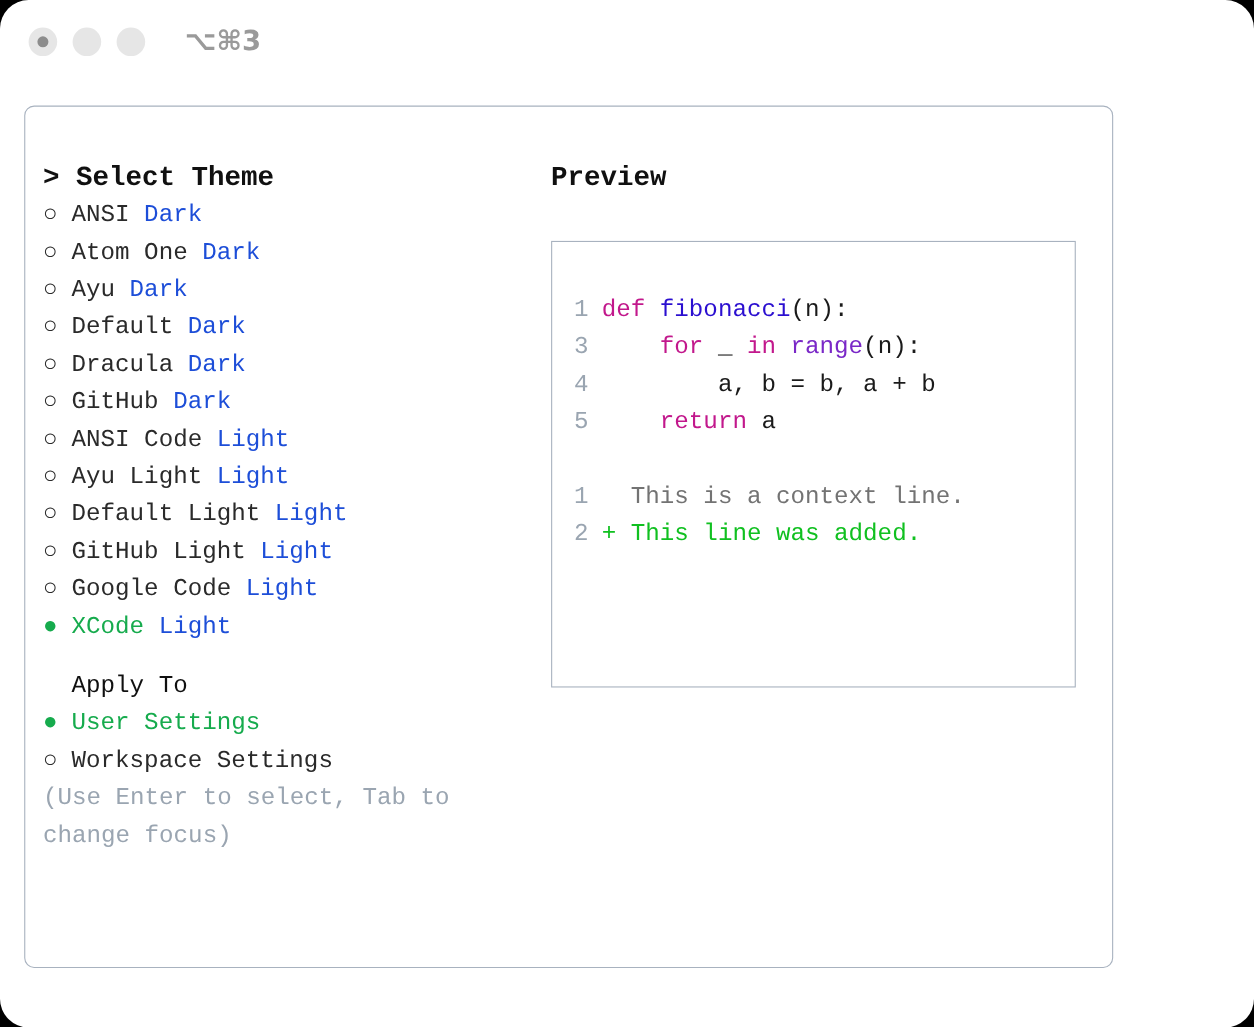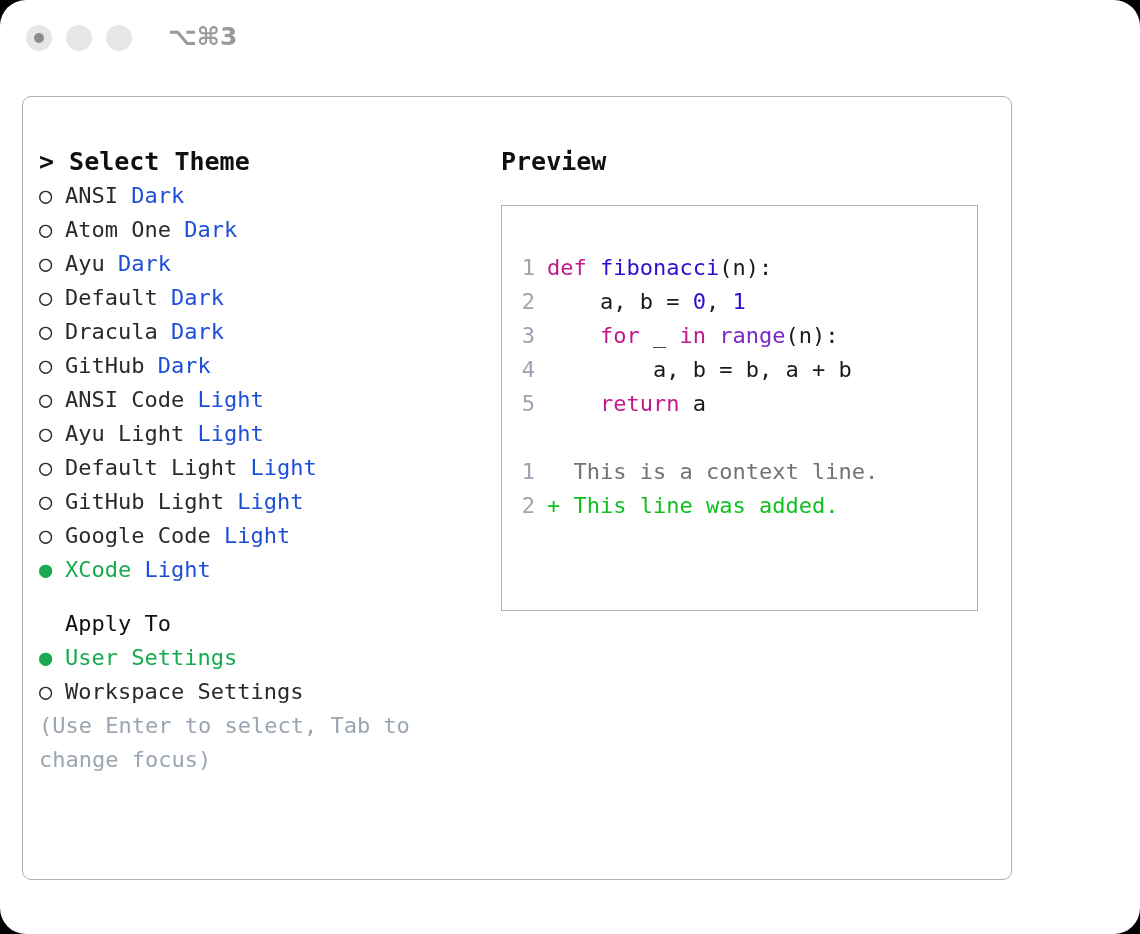--- a/index.html
+++ b/index.html
@@ -66,20 +66,21 @@
   #panel {
     position: absolute;
     left: 22px;
     top: 96px;
     width: 990px;
     height: 784px;
     border: 1px solid #a8b2bf;
     border-radius: 9px;
     box-sizing: border-box;
     background: #ffffff;
+    font-family: Liberation Mono, monospace;
   }
 
   
   #left-col {
     position: absolute;
     left: 16px;
     top: 48px;
     width: 470px;
   }
 
@@ -142,21 +143,21 @@
   }
   #preview-header {
     font-size: 25px;
     font-weight: bold;
     color: #101010;
     line-height: 34px;
     white-space: pre;
   }
 
   #preview-box {
-    margin-top: 26px;
+    margin-top: 40px;
     width: 477px;
     height: 406px;
     border: 1px solid #a8b2bf;
     box-sizing: border-box;
     background: #ffffff;
     position: relative;
   }
 
   #code-area {
     position: absolute;
@@ -235,21 +236,20 @@
 
       <div id="hint">(Use Enter to select, Tab to change focus)</div>
     </div>
 
     <div id="right-col">
       <div id="preview-header">Preview</div>
 
       <div id="preview-box">
         <div id="code-area">
             <div class="code-line"><span class="lnum">1</span><span class="gap"></span><span class="kw">def</span><span class="pln"> </span><span class="fn">fibonacci</span><span class="pln">(n):</span></div>
-            <div class="code-line"><span class="lnum">2</span><span class="gap"></span><span class="pln">    a, b = </span><span class="num">0</span><span class="pln">, </span><span class="num">1</span></div>
             <div class="code-line"><span class="lnum">3</span><span class="gap"></span><span class="pln">    </span><span class="kw">for</span><span class="pln"> _ </span><span class="kw">in</span><span class="pln"> </span><span class="bi">range</span><span class="pln">(n):</span></div>
             <div class="code-line"><span class="lnum">4</span><span class="gap"></span><span class="pln">        a, b = b, a + b</span></div>
             <div class="code-line"><span class="lnum">5</span><span class="gap"></span><span class="pln">    </span><span class="kw">return</span><span class="pln"> a</span></div>
             <div class="diff-gap"></div>
             <div class="code-line"><span class="lnum">1</span><span class="gap"></span><span class="d-ctx">  This is a context line.</span></div>
             <div class="code-line"><span class="lnum">2</span><span class="gap"></span><span class="d-add">+ This line was added.</span></div>
           </div>
       </div>
     </div>
 

